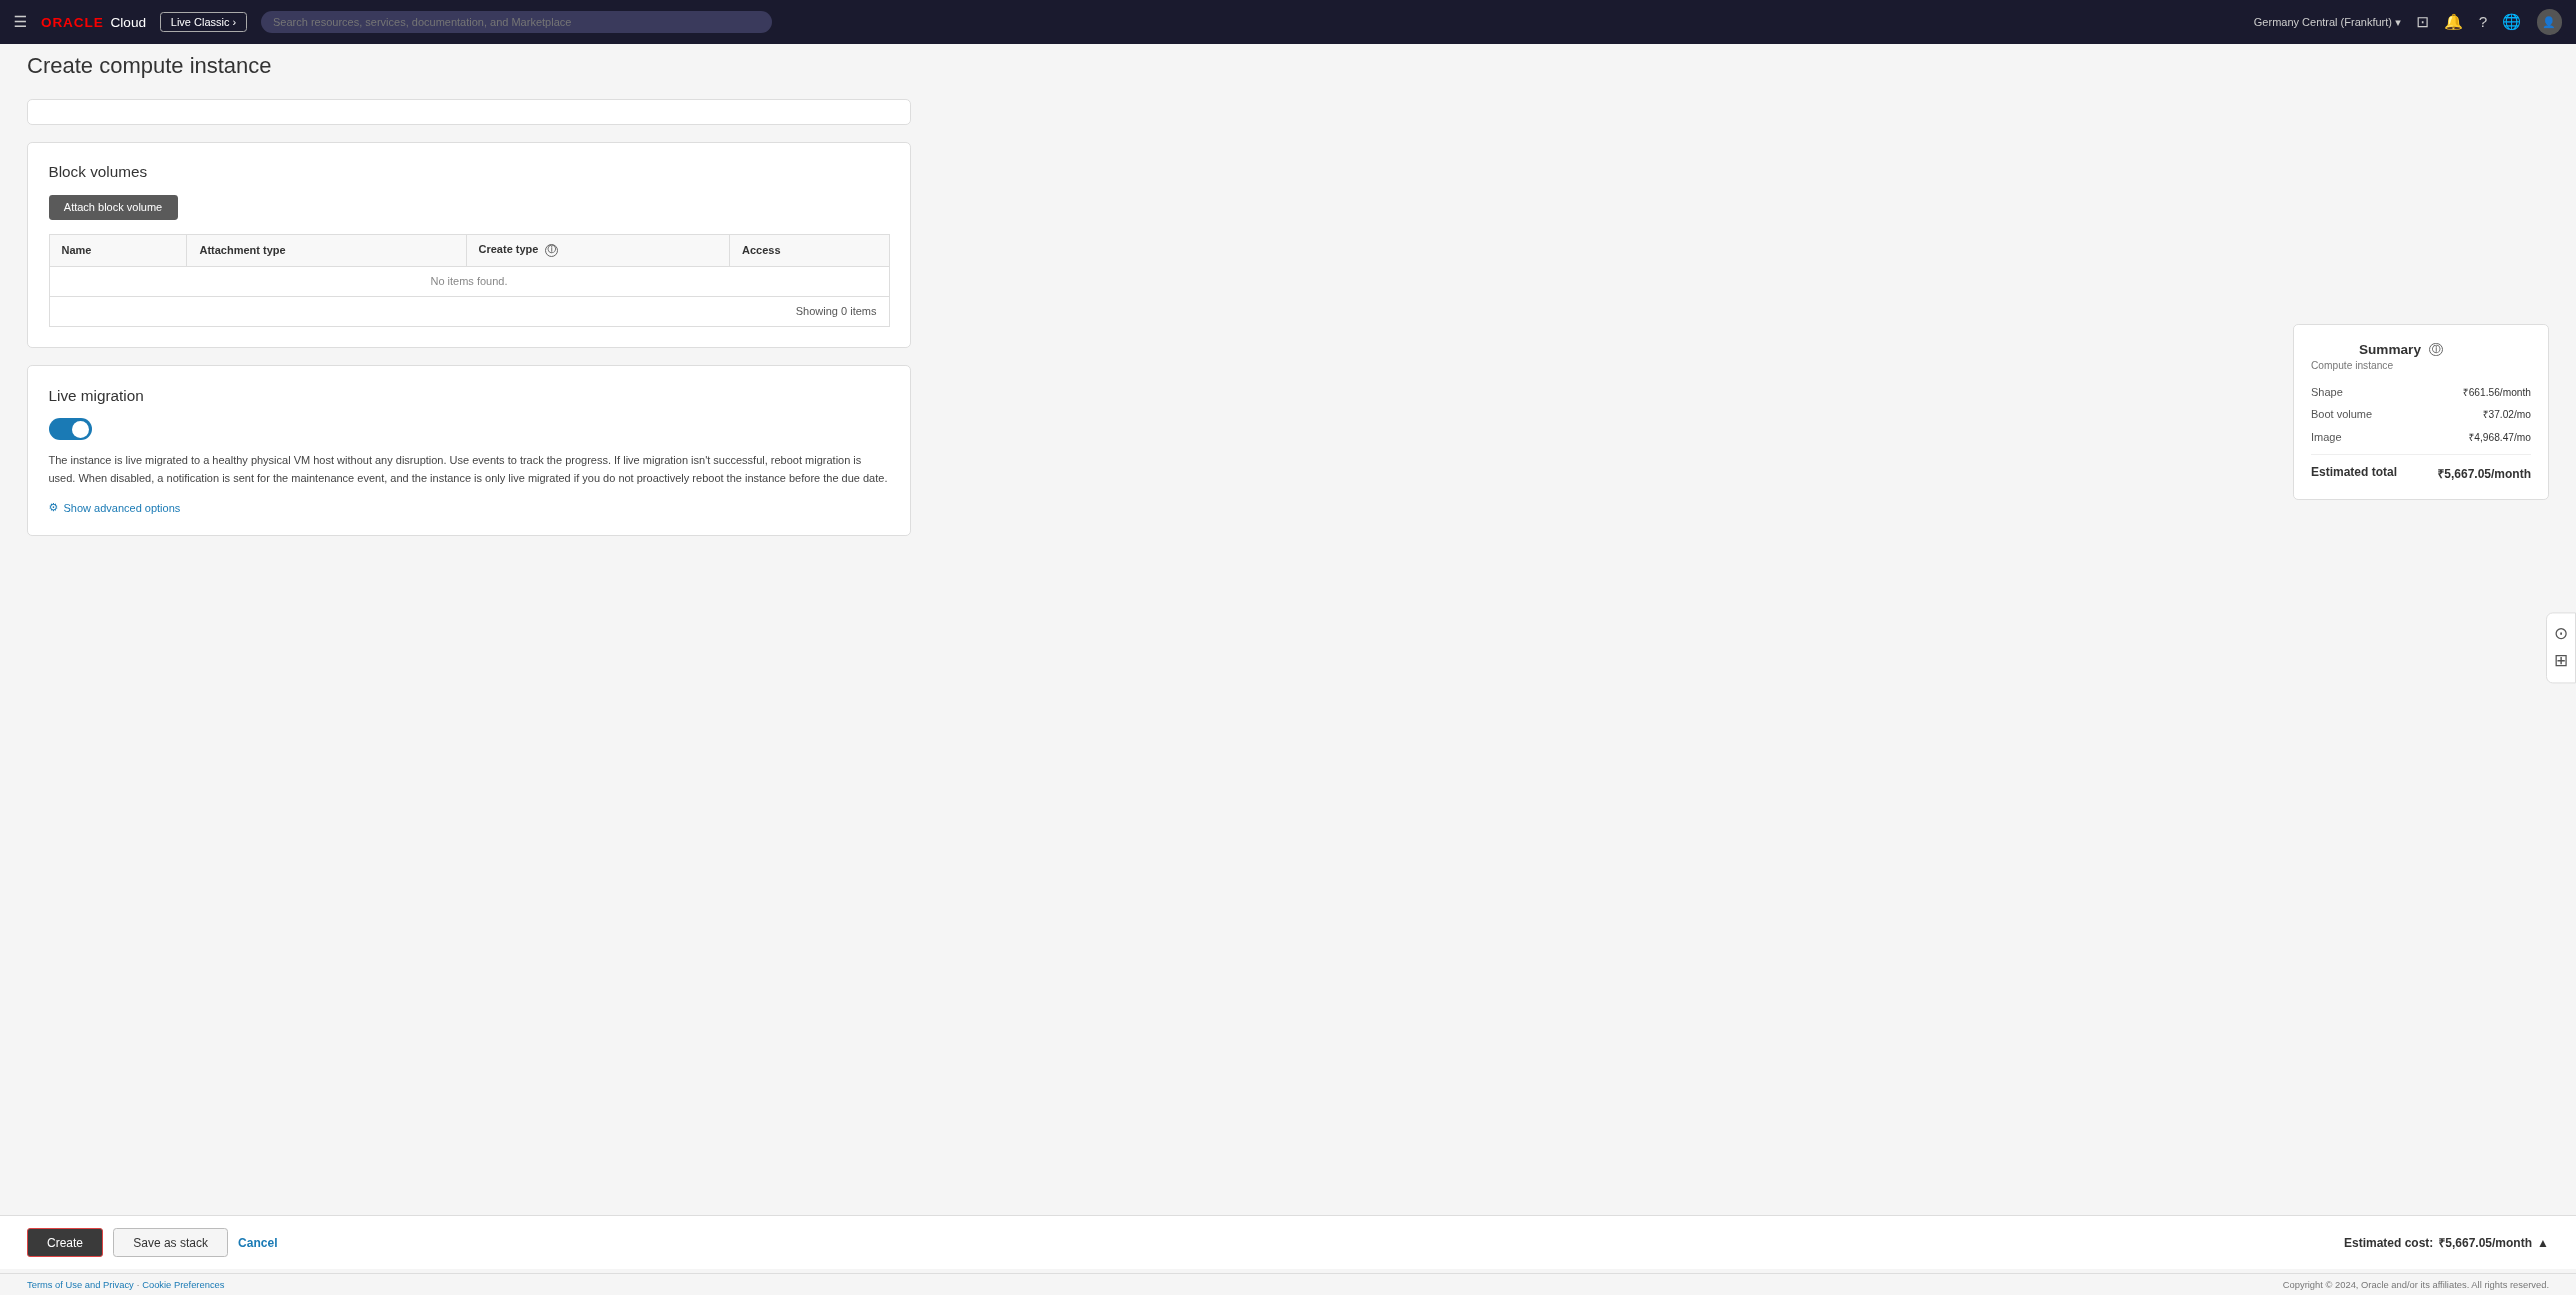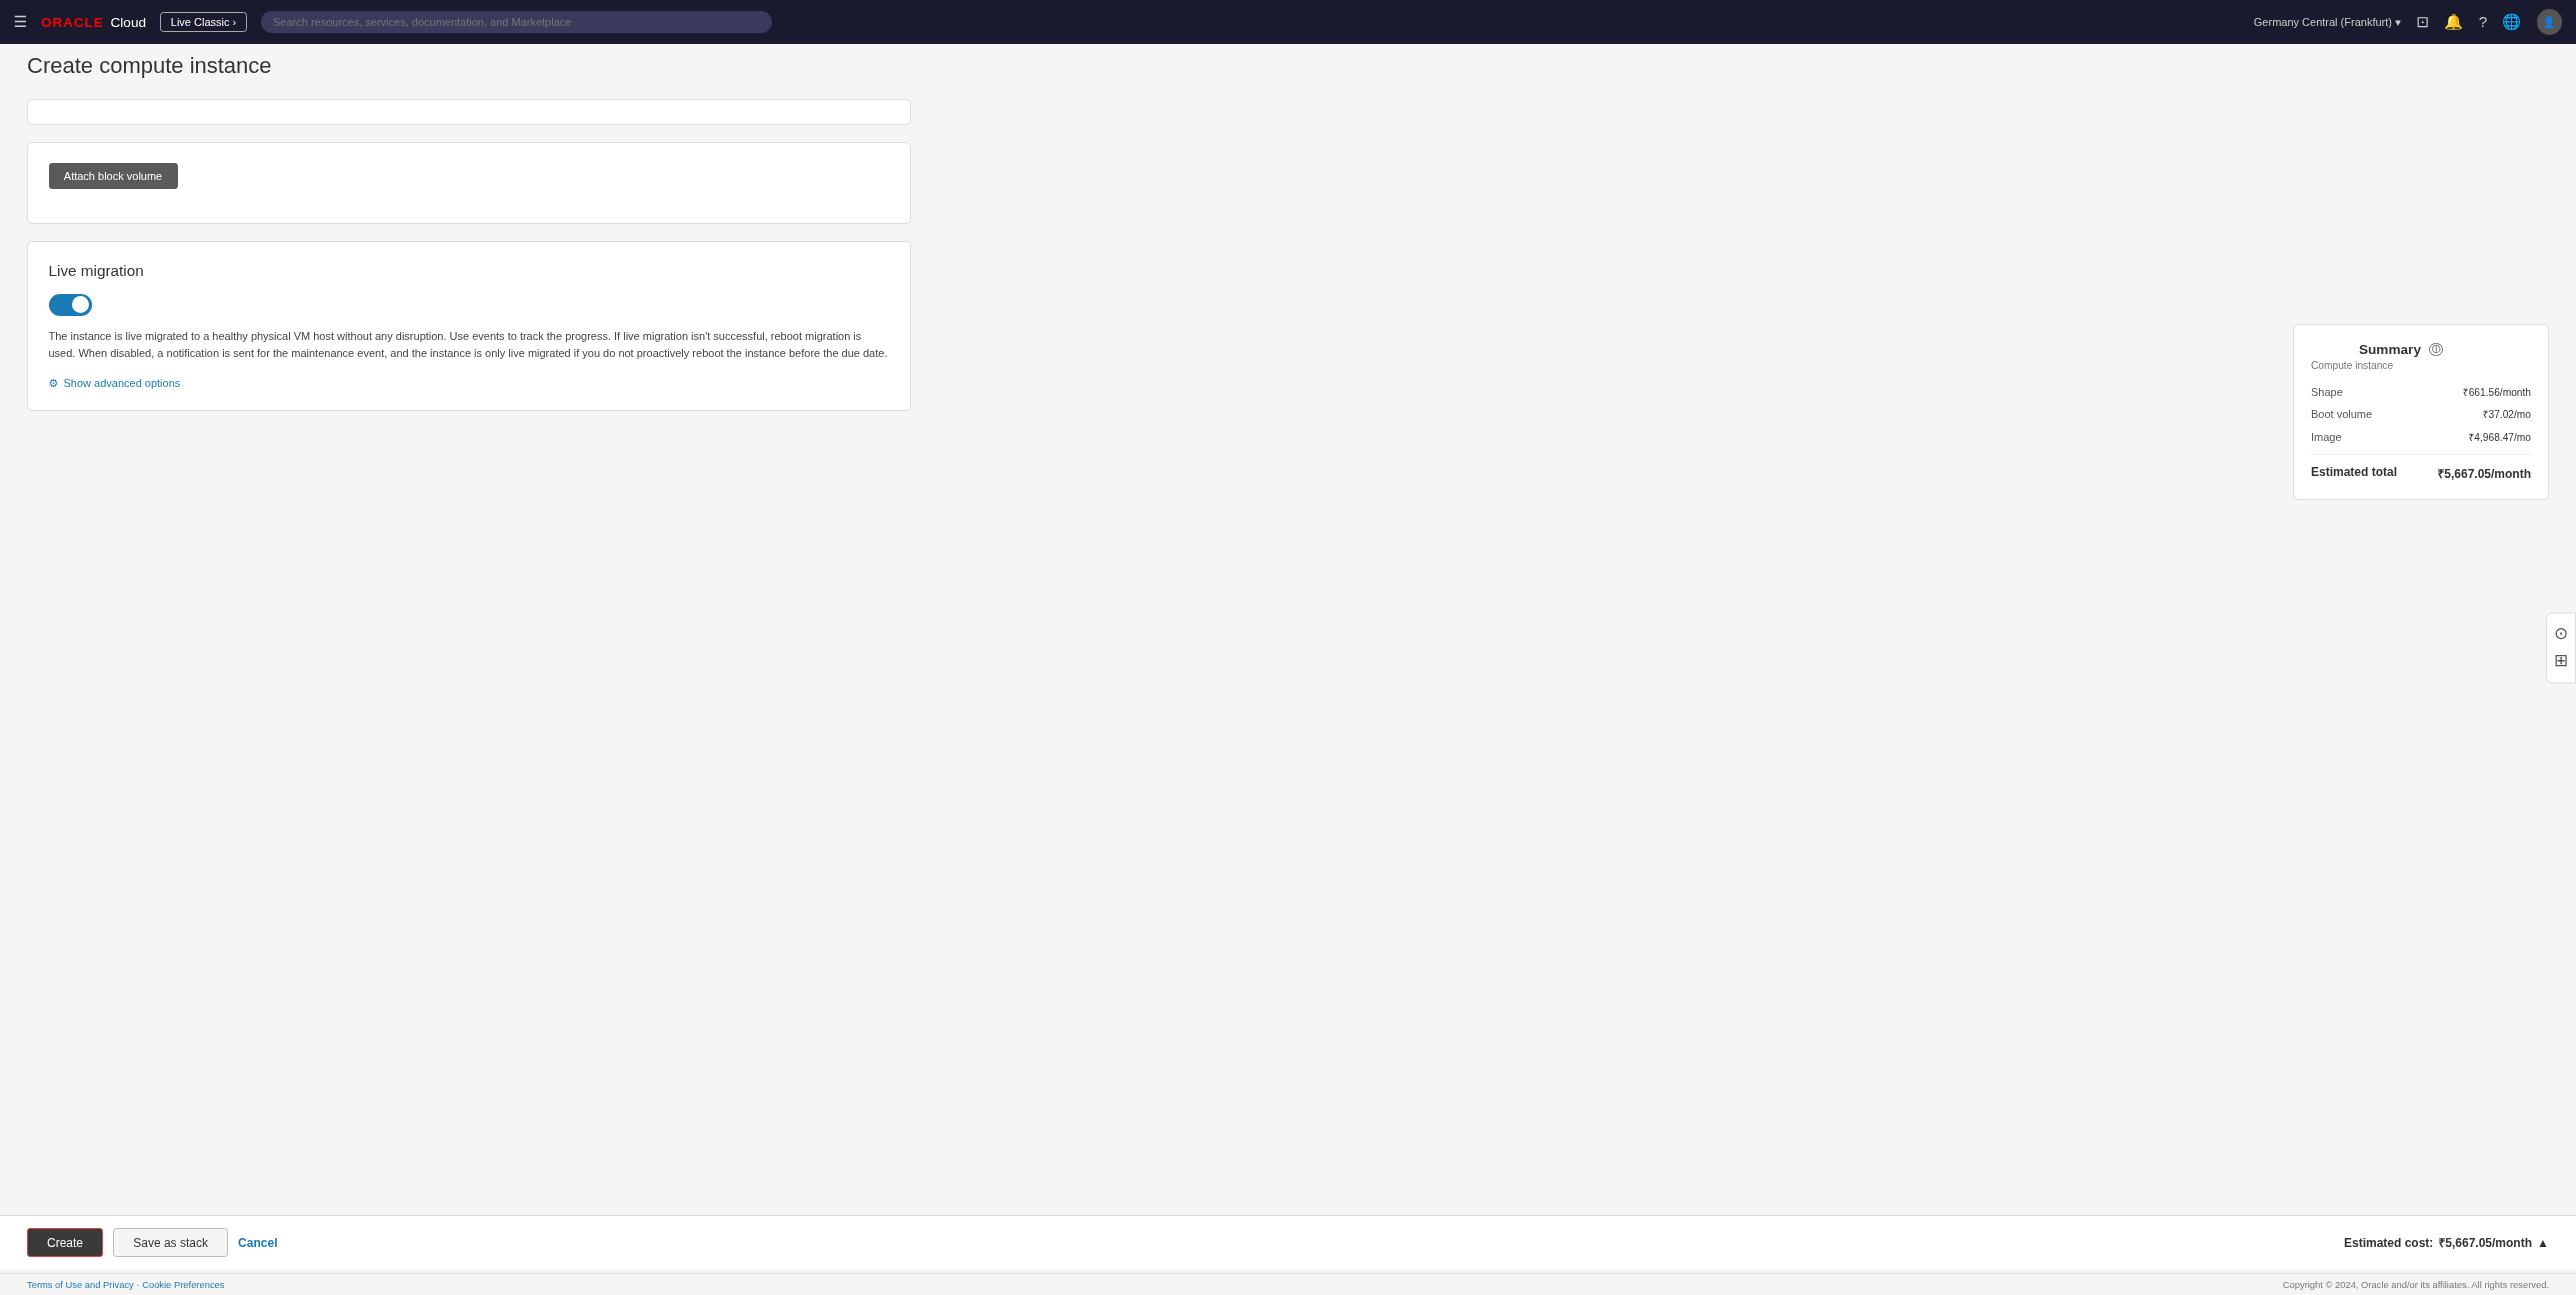--- a/index.html
+++ b/index.html
@@ -349,23 +349,45 @@
     </div>
   </div>
 </nav>
 
 <div class="main-container">
   <h1 class="page-title">Create compute instance</h1>
 
   <div class="scroll-hint"></div>
 
   <div class="section-card">
+    <h2 class="section-title">Block volumes</h2>
 
     <button class="attach-btn">Attach block volume</button>
 
+    <table class="vol-table">
+      <thead>
+        <tr>
+          <th>Name</th>
+          <th>Attachment type</th>
+          <th>
+            <span>Create type</span>
+            <span class="info-icon">ⓘ</span>
+          </th>
+          <th>Access</th>
+        </tr>
+      </thead>
+      <tbody>
+        <tr class="no-items">
+          <td colspan="4">No items found.</td>
+        </tr>
+        <tr class="showing-row">
+          <td colspan="4">Showing 0 items</td>
+        </tr>
+      </tbody>
+    </table>
   </div>
 
   <div class="section-card">
     <h2 class="section-title">Live migration</h2>
 
     <div class="toggle-row">
       <div class="toggle">
         <div class="toggle-knob"></div>
       </div>
     </div>

